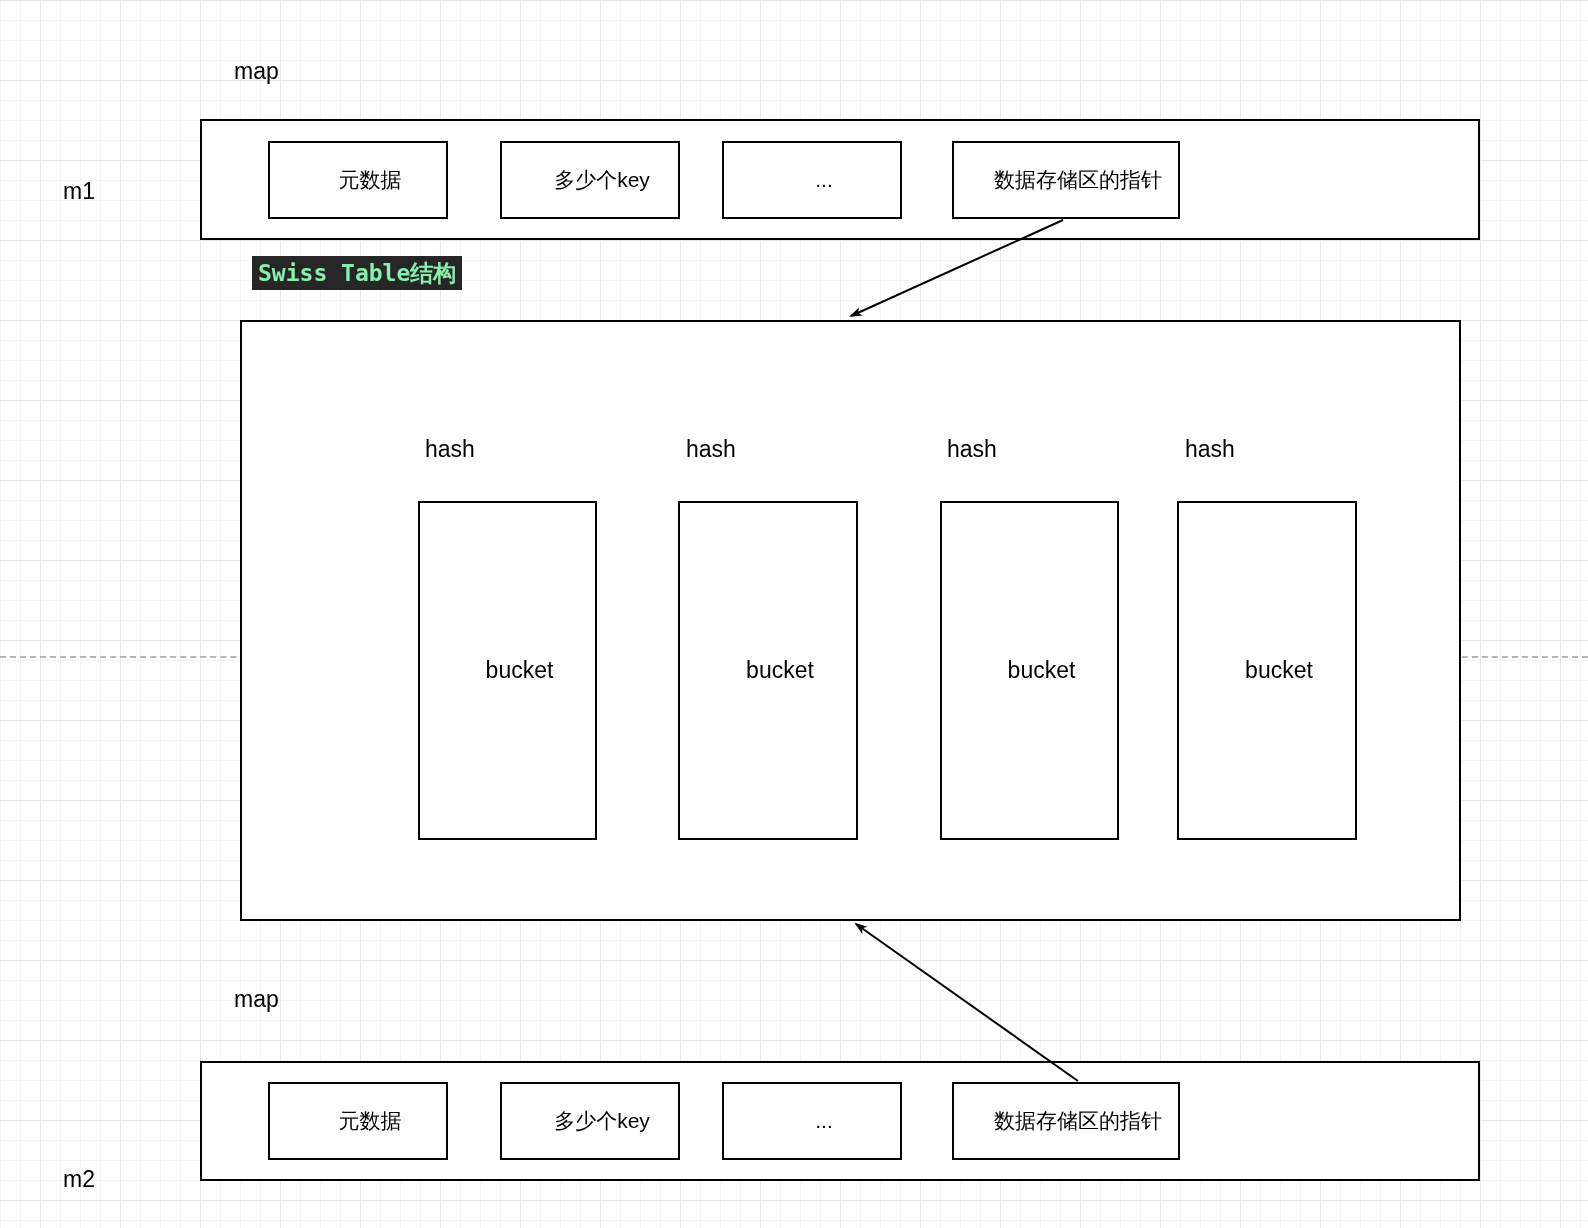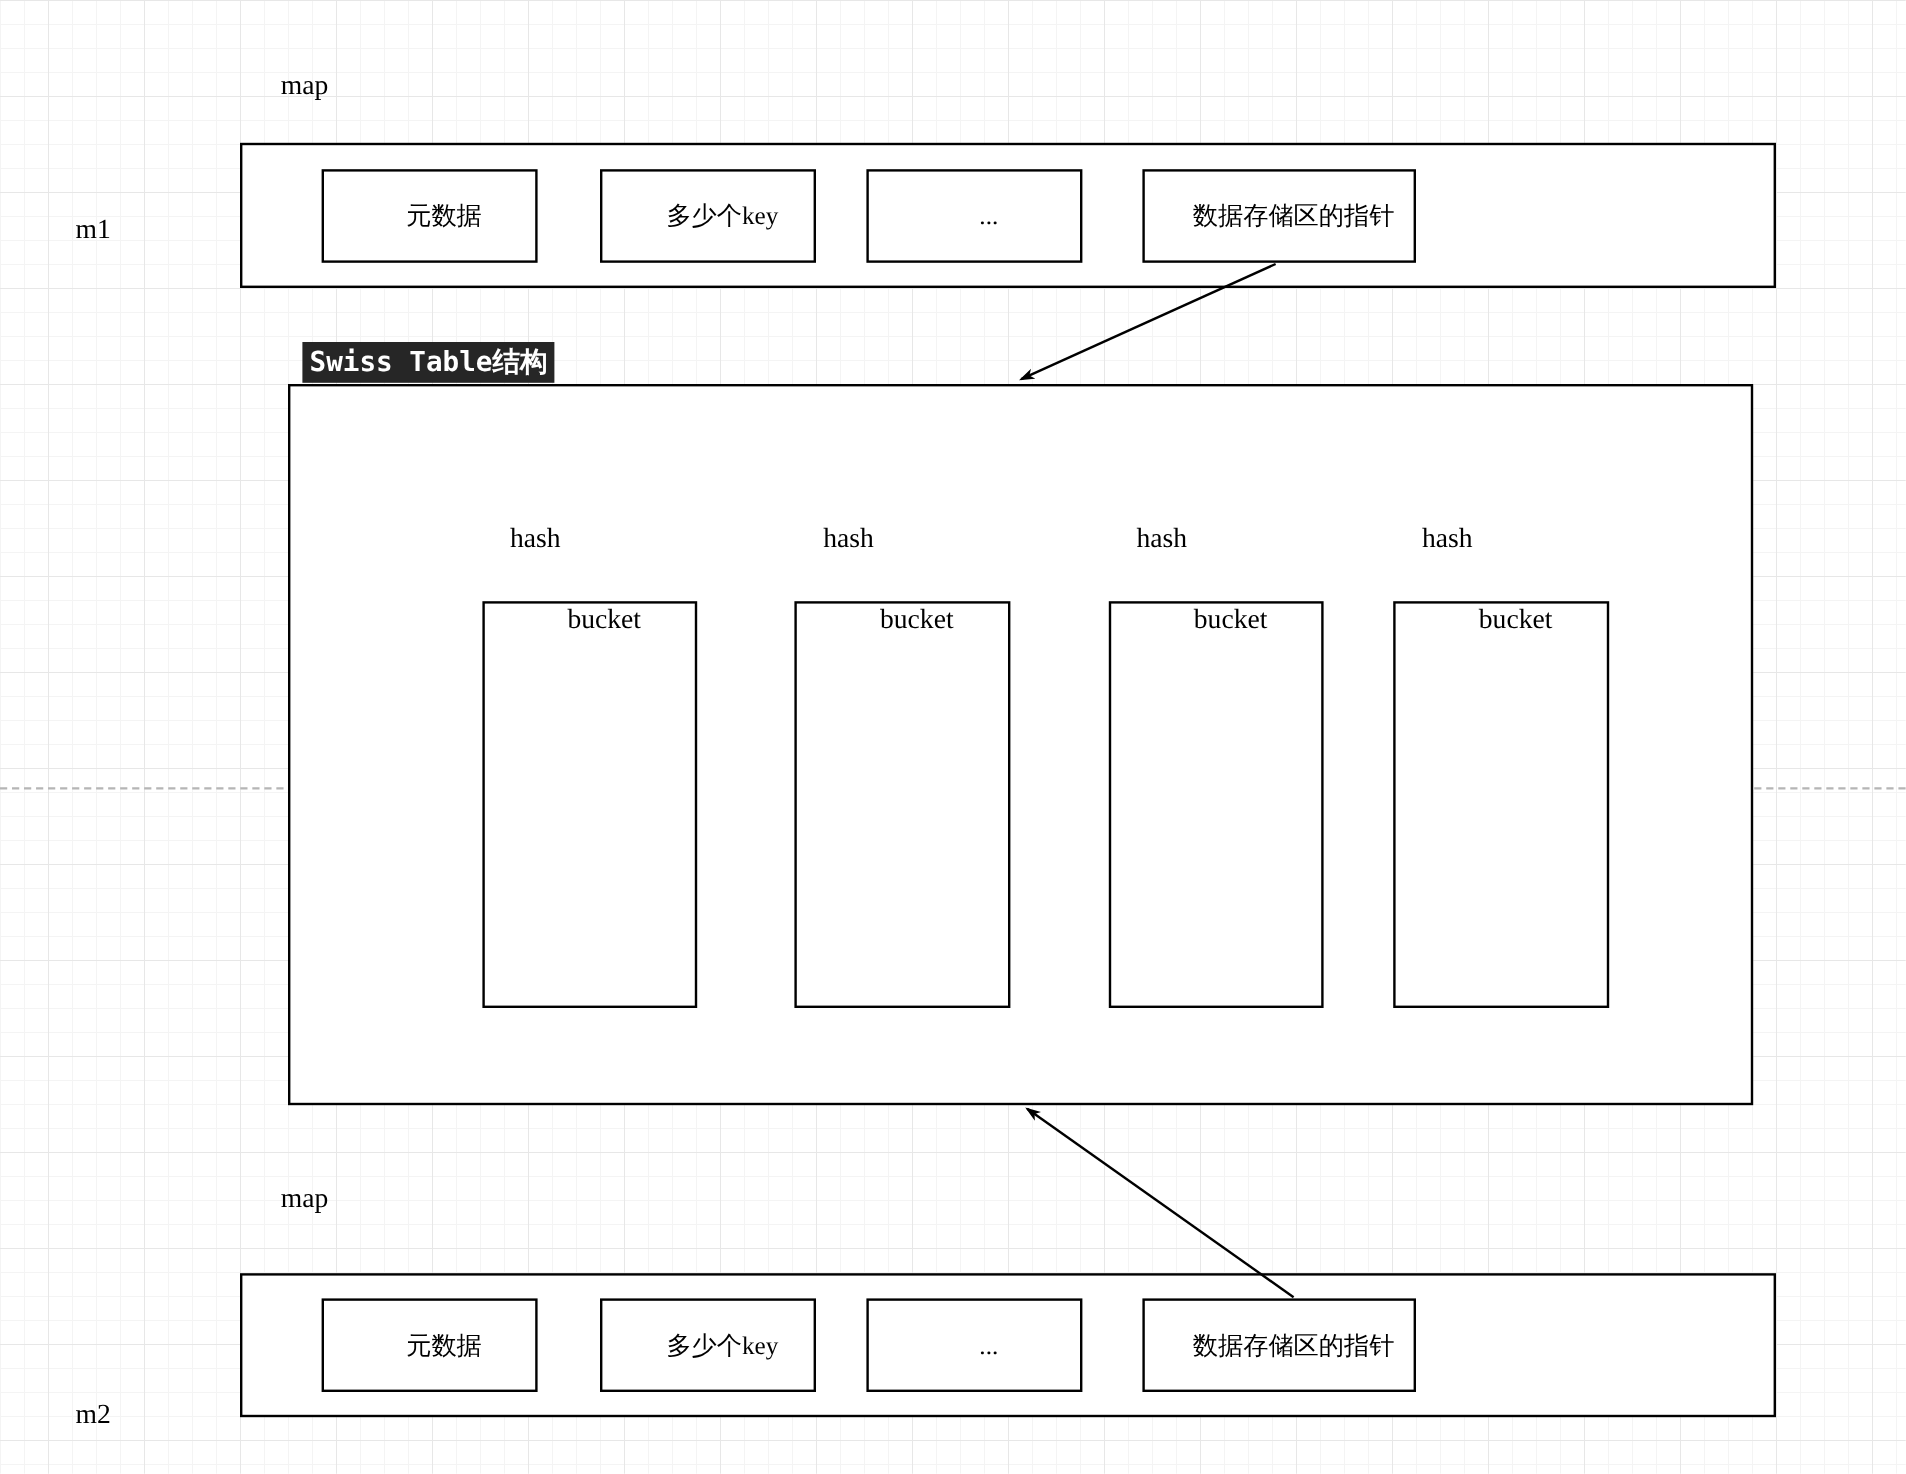--- a/index.html
+++ b/index.html
@@ -15,21 +15,21 @@
     color: #000;
     background-color: #ffffff;
     background-image:
       linear-gradient(#e7e7e7 1px, transparent 1px),
       linear-gradient(90deg, #e7e7e7 1px, transparent 1px),
       linear-gradient(#f4f4f4 1px, transparent 1px),
       linear-gradient(90deg, #f4f4f4 1px, transparent 1px);
     background-size: 80px 80px, 80px 80px, 20px 20px, 20px 20px;
     background-position: 0 0, 40px 0, 0 0, 0 0;
   }
-  .abs { position: absolute; font-family: Liberation Serif, serif; }
+  .abs { position: absolute; }
 
   .dashed-line {
     left: 0;
     top: 656px;
     width: 1588px;
     height: 0;
     border-top: 2px dashed #b5b5b5;
   }
 
   .shape {
@@ -48,36 +48,38 @@
   .field-box {
     display: flex;
     align-items: center;
     justify-content: center;
     font-size: 21px;
     white-space: nowrap;
   }
 
   .bucket-box {
     display: flex;
+    align-items: center;
     justify-content: center;
     font-size: 23px;
+    margin-left: 16px;
   }
 
   .hash-label {
     font-size: 23px;
     width: 110px;
   }
 
   .swiss-badge {
     left: 252px;
-    top: 285px;
+    top: 256px;
     height: 34px;
     padding: 0 6px;
     background: #262626;
-    color: #ffffff;
+    color: #86efac;
     font-family: "DejaVu Sans Mono", "Liberation Mono", monospace;
     font-weight: bold;
     font-size: 23px;
     line-height: 34px;
     white-space: nowrap;
   }
 
   svg.arrow-layer {
     position: absolute;
     left: 0;

